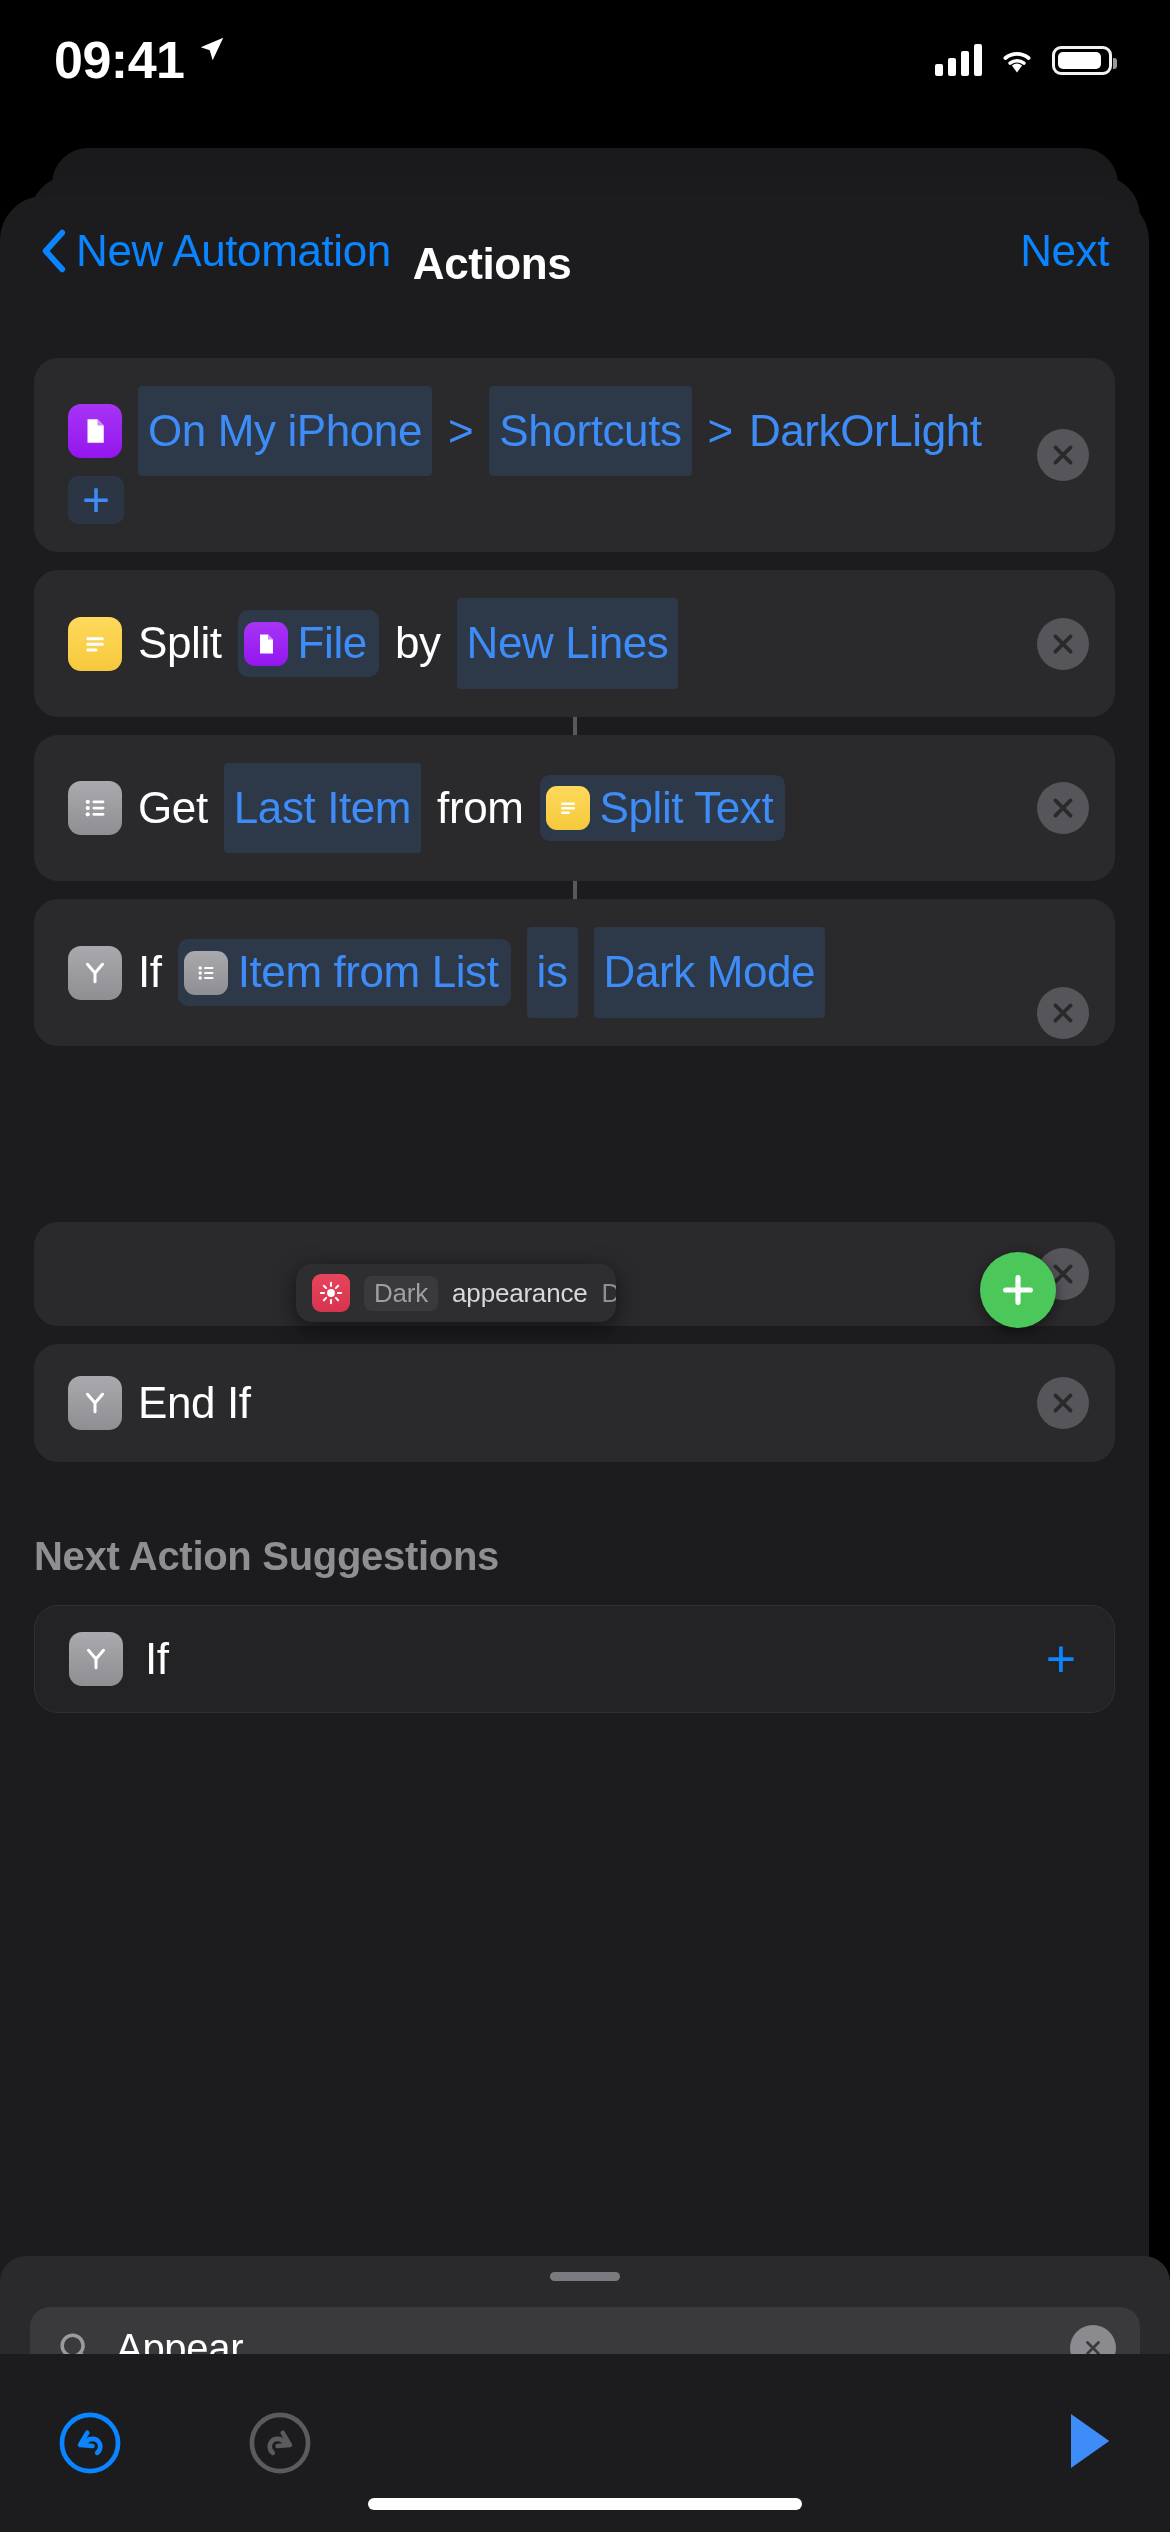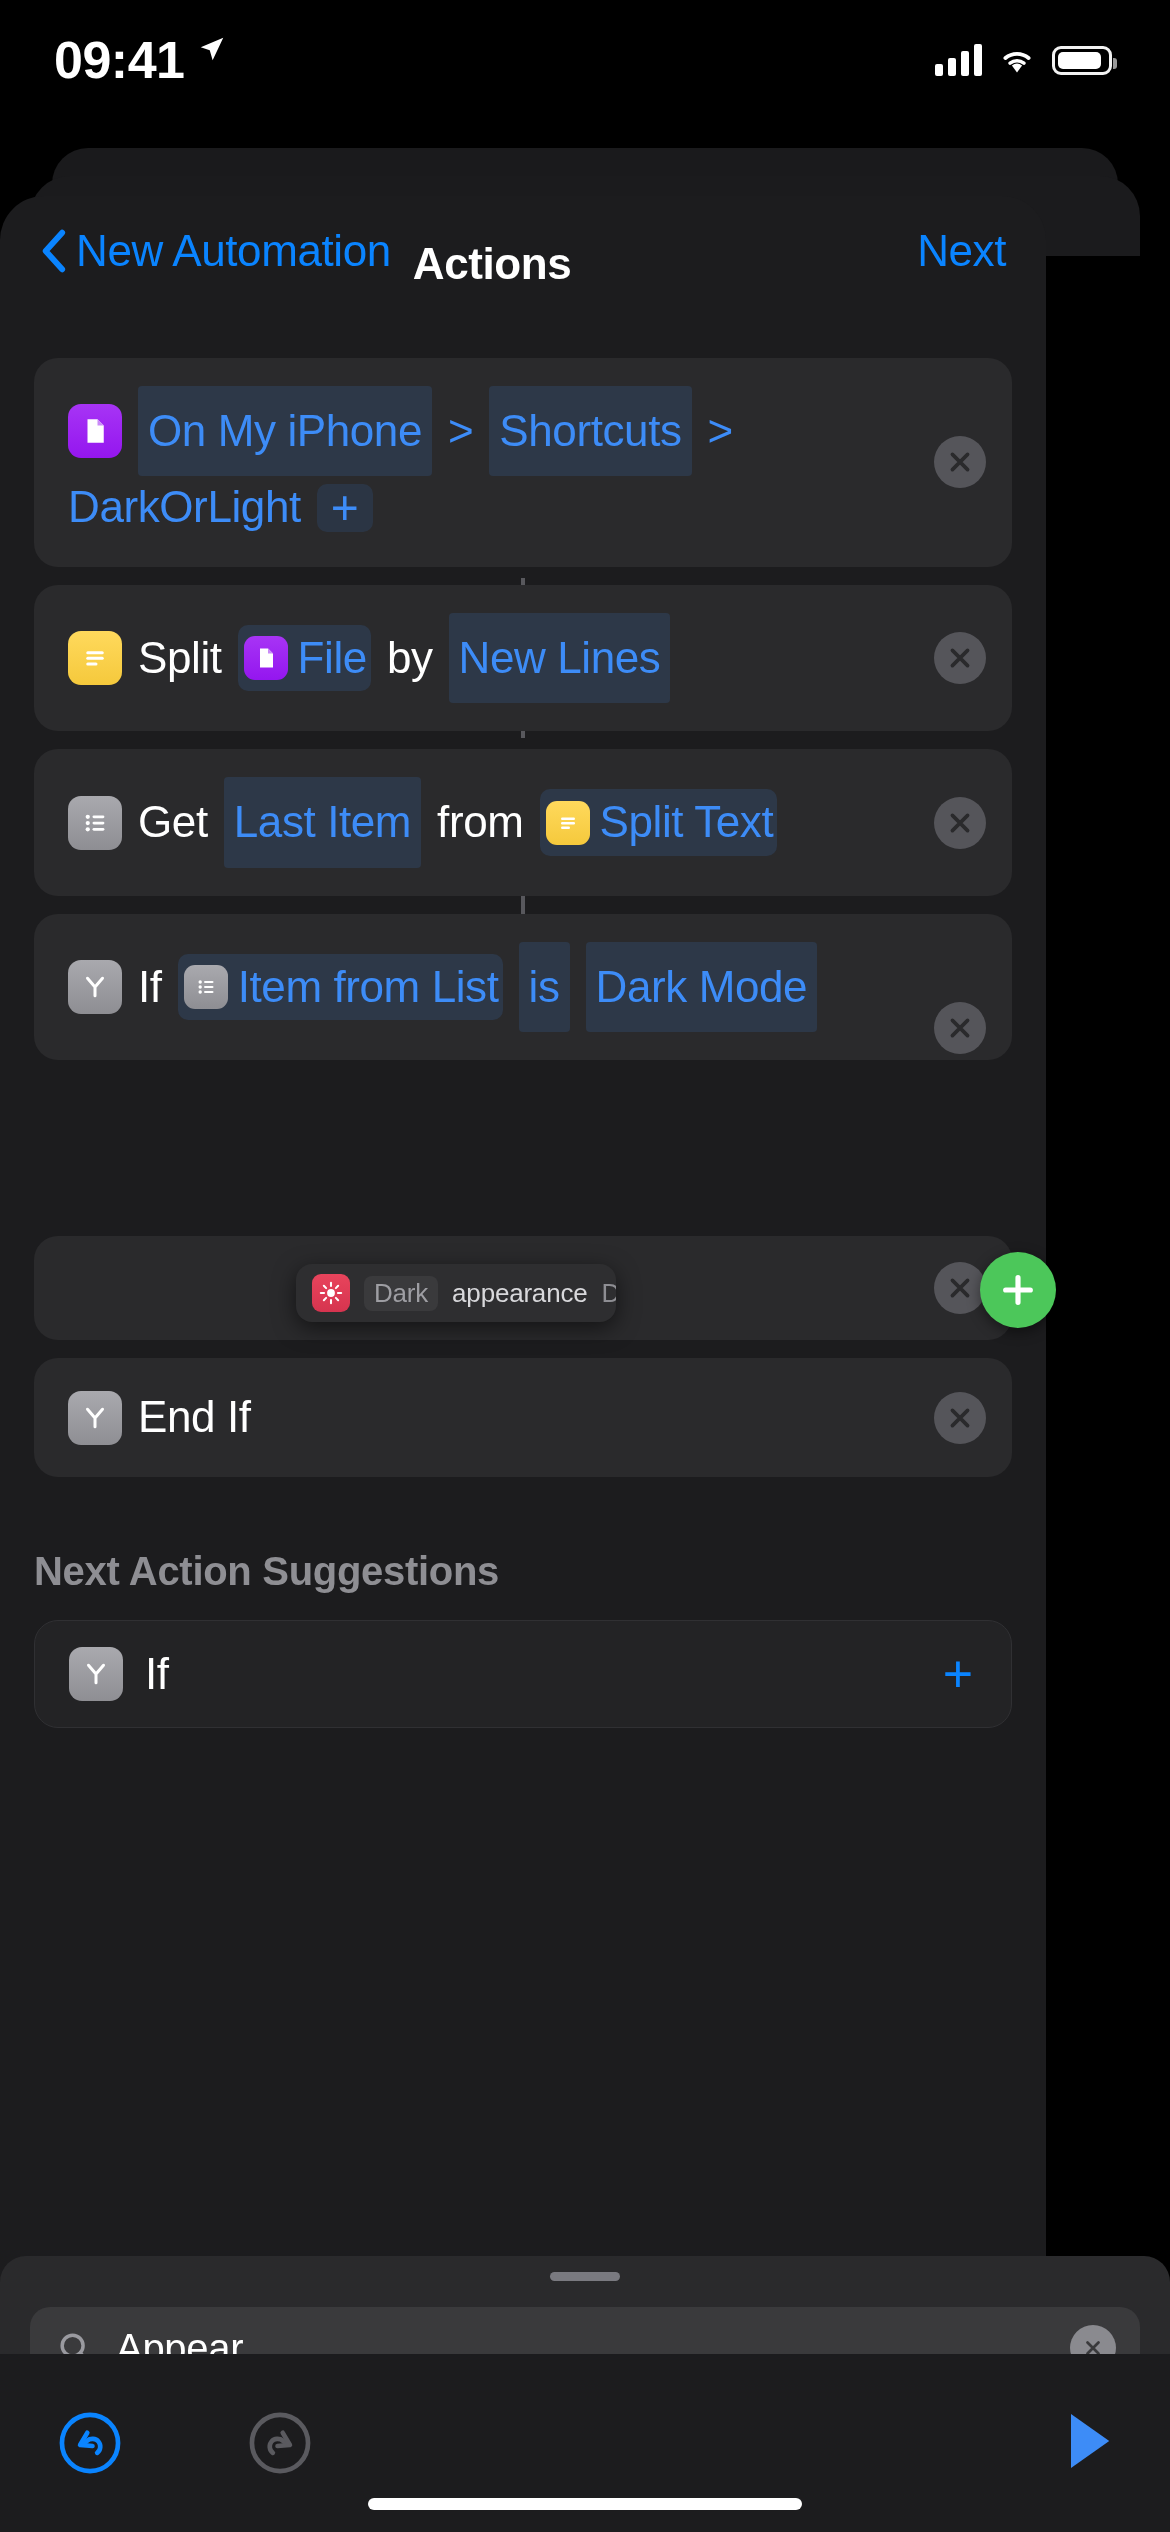--- a/index.html
+++ b/index.html
@@ -27,21 +27,21 @@
                  background:rgba(255,255,255,.6); border-radius:0 3px 3px 0; }
   .batt i { position:absolute; left:3px; top:3px; bottom:3px; width:80%; background:#fff; border-radius:5px; }
 
   
   .card-behind-2 { position:absolute; top:148px; left:52px; width:1066px; height:70px;
                    background:#1a1a1c; border-radius:36px 36px 0 0; z-index:1; }
   .card-behind-1 { position:absolute; top:176px; left:30px; width:1110px; height:80px;
                    background:#1b1b1d; border-radius:40px 40px 0 0; z-index:2; }
 
   
-  .sheet { position:absolute; top:196px; left:0; width:1046px; height:2336px;
+  .sheet { position:absolute; top:196px; left:0; width:1149px; height:2336px;
            background:#1c1c1e; border-radius:44px 44px 0 0; z-index:3; overflow:hidden; }
 
   
   .navbar { position:relative; height:110px; display:flex; align-items:center;
             padding:0 40px; }
   .nav-back { display:flex; align-items:center; gap:10px; cursor:pointer; }
   .chev-left { width:26px; height:44px; flex:none; }
   .nav-back-label { color:#0a84ff; font-size:44px; font-weight:400; letter-spacing:-0.4px; }
   .nav-title { color:#fff; font-size:44px; font-weight:700; letter-spacing:-0.4px; margin-left:22px;margin-top:26px; }
   .nav-next { position:absolute; right:40px; top:50%; transform:translateY(-50%);
@@ -67,21 +67,21 @@
   .ic-list { background:linear-gradient(180deg,#a9a9ae,#8e8e93); }
   .ic-fork { background:linear-gradient(180deg,#a9a9ae,#8e8e93); }
   .ic-sun  { background:linear-gradient(180deg,#e8445c,#d6344f); }
 
   .tkn { font-size:44px; letter-spacing:-0.4px; }
   .tkn.white { color:#fff; font-weight:500; }
   .tkn.blue { color:#3d8cf7; background:rgba(61,140,247,.14);
               border-radius:4px; padding:14px 10px; font-weight:500; }
   .tkn.plain-blue { color:#3d8cf7; font-weight:500; }
   .tkn-grp { display:inline-flex; align-items:center; gap:10px;
-             background:rgba(61,140,247,.14); border-radius:10px; padding:2px 4px 2px 6px; }
+             background:rgba(61,140,247,.14); border-radius:10px; padding:2px 12px 2px 6px; }
   .plusbtn { color:#3d8cf7; font-size:48px; font-weight:300; background:rgba(61,140,247,.12);
              border-radius:10px; padding:0 14px; cursor:pointer; line-height:1; }
 
   .connector { position:absolute; left:50%; transform:translateX(-50%);
                width:4px; background:#58585d; }
 
   
   .drag-pill { position:absolute; left:296px; top:1264px; width:320px; height:58px;
                background:#2e2e30; border-radius:16px; display:flex; align-items:center;
                gap:14px; padding:0 16px; z-index:30; overflow:hidden;

